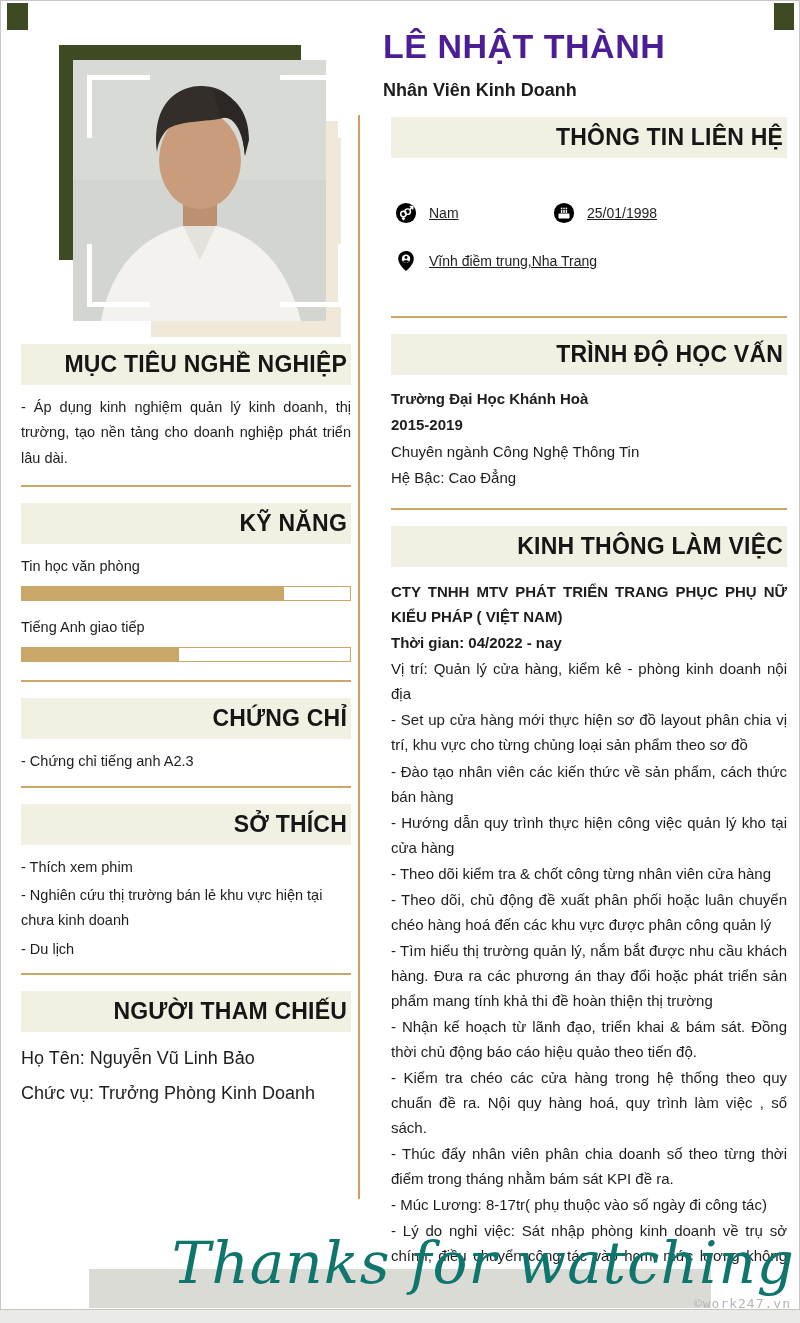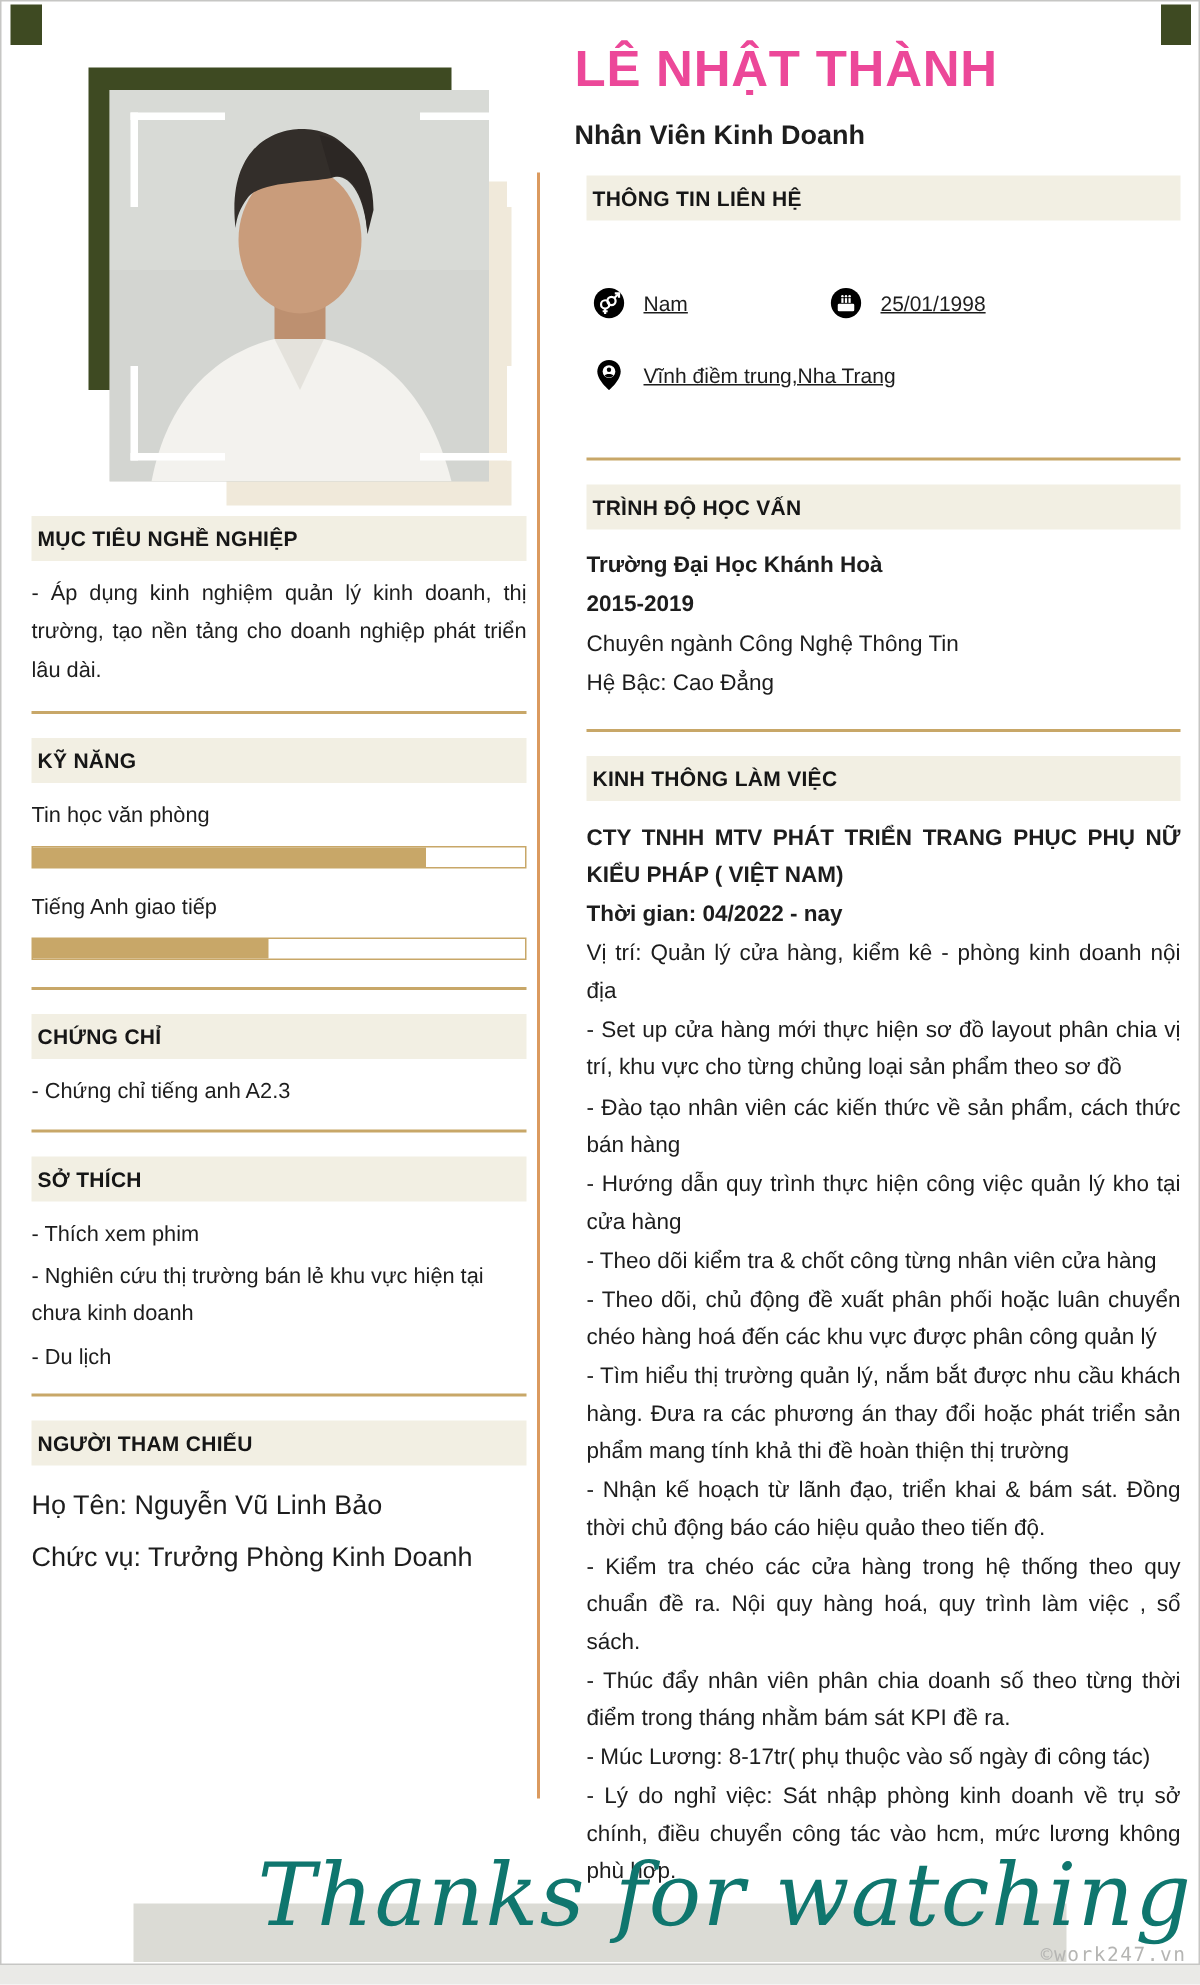--- a/index.html
+++ b/index.html
@@ -18,38 +18,38 @@
   .bracket.tl{left:14px;top:16px;border-left:5px solid #fff;border-top:5px solid #fff;}
   .bracket.tr{right:14px;top:16px;border-right:5px solid #fff;border-top:5px solid #fff;}
   .bracket.bl{left:14px;bottom:16px;border-left:5px solid #fff;border-bottom:5px solid #fff;}
   .bracket.br{right:14px;bottom:16px;border-right:5px solid #fff;border-bottom:5px solid #fff;}
 
   
   .left-col{position:absolute;left:20px;top:343px;width:330px;}
   .right-col{position:absolute;left:390px;top:26px;width:396px;}
   .vline{position:absolute;left:357px;top:114px;width:2px;height:1084px;background:#db9a5f;}
 
-  .sec-header{background:#f2efe3;text-align:left;font-weight:bold;font-size:14px;
+  .sec-header{background:#f2efe3;text-align:right;font-weight:bold;font-size:23px;
               padding:7px 4px;letter-spacing:.2px;color:#161616;}
   .divider{border:none;border-top:2px solid #c8a768;margin:0;}
 
   .left-col .sec-header{margin-bottom:10px;}
   .left-text{font-size:14.5px;line-height:1.75;text-align:justify;margin:4px 0 14px 0;}
   .plain-list p{font-size:14.5px;line-height:1.7;margin:4px 0;}
   .left-col .divider{margin:12px 0 16px 0;}
 
   .skill{margin:14px 0 18px 0;}
   .skill-label{font-size:14.5px;margin-bottom:12px;}
   .skill-bar{height:13px;border:1px solid #c8a768;background:#fff;}
   .skill-fill{height:100%;background:#c8a768;}
 
   .ref-line{font-size:18px;line-height:1.8;margin:2px 0;}
 
   
-  .name{font-size:34px;font-weight:bold;margin:0 0 14px -8px;letter-spacing:.5px;color:#ec4899;}
+  .name{font-size:34px;font-weight:bold;margin:0 0 14px -8px;letter-spacing:.5px;color:#4c1d95;}
   .job-title{font-size:18px;font-weight:bold;margin:0 0 16px -8px;}
   .contact-rows{padding:6px 4px 0 4px;}
   .contact-row{display:flex;align-items:center;margin-top:26px;}
   .contact-row .citem{display:flex;align-items:center;min-width:150px;text-decoration:underline;}
   .cicon{width:22px;height:22px;margin-right:12px;flex:0 0 22px;}
   .ctext{font-size:14px;}
   .right-col .divider{margin:36px 0 16px 0;}
   .edu p{font-size:15px;line-height:1.62;margin:2px 0;}
   .exp p{font-size:15px;line-height:1.67;margin:1px 0;text-align:justify;}
   .b{font-weight:bold;}

